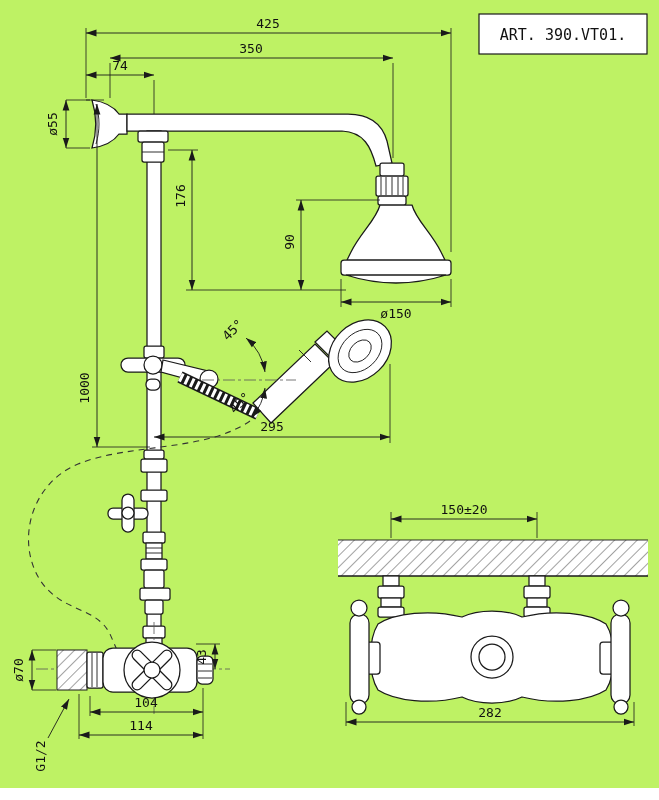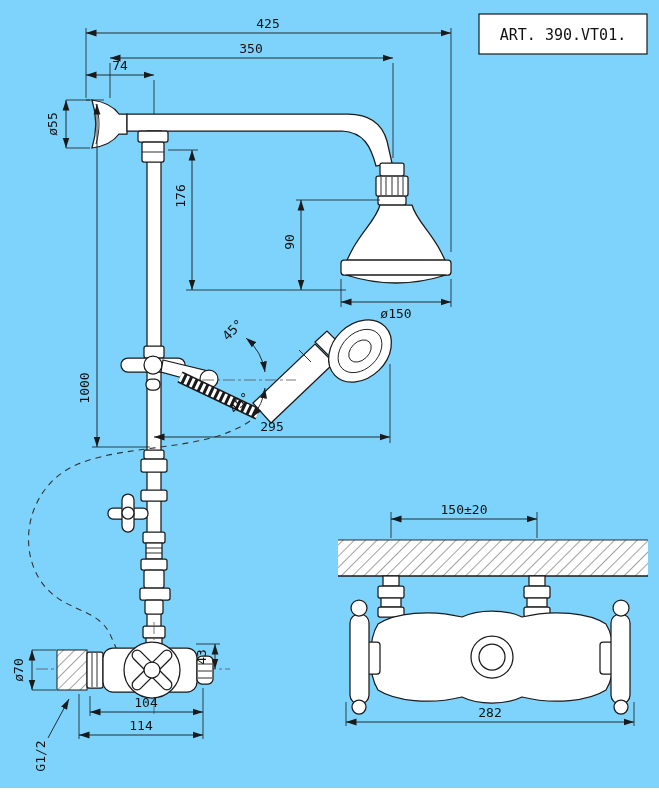--- a/index.html
+++ b/index.html
@@ -1,16 +1,16 @@
 <!DOCTYPE html>
 <html><head>
 <meta charset="utf-8">
 <style>
   html,body{margin:0;padding:0;background:#ffffff;}
-  .stage{position:relative;width:659px;height:788px;background:#7dd3fc;overflow:hidden;
+  .stage{position:relative;width:659px;height:788px;background:#bef264;overflow:hidden;
          font-family:"DejaVu Sans Mono", monospace;}
   svg text{font-family:"DejaVu Sans Mono", monospace;}
   .dim{stroke:#1a1a1a;stroke-width:0.9;fill:none;}
   .ext{stroke:#1a1a1a;stroke-width:0.8;fill:none;}
   .part{stroke:#1a1a1a;stroke-width:1.25;fill:#ffffff;}
   .thin{stroke:#1a1a1a;stroke-width:0.9;fill:none;}
   .cl{stroke:#555;stroke-width:0.8;fill:none;stroke-dasharray:12 3 3 3;}
   .hose{stroke:#333;stroke-width:1.1;fill:none;stroke-dasharray:6 5;}
   .dimtext{font-size:13px;fill:#111;}
   .titletext{font-size:15px;fill:#111;}

